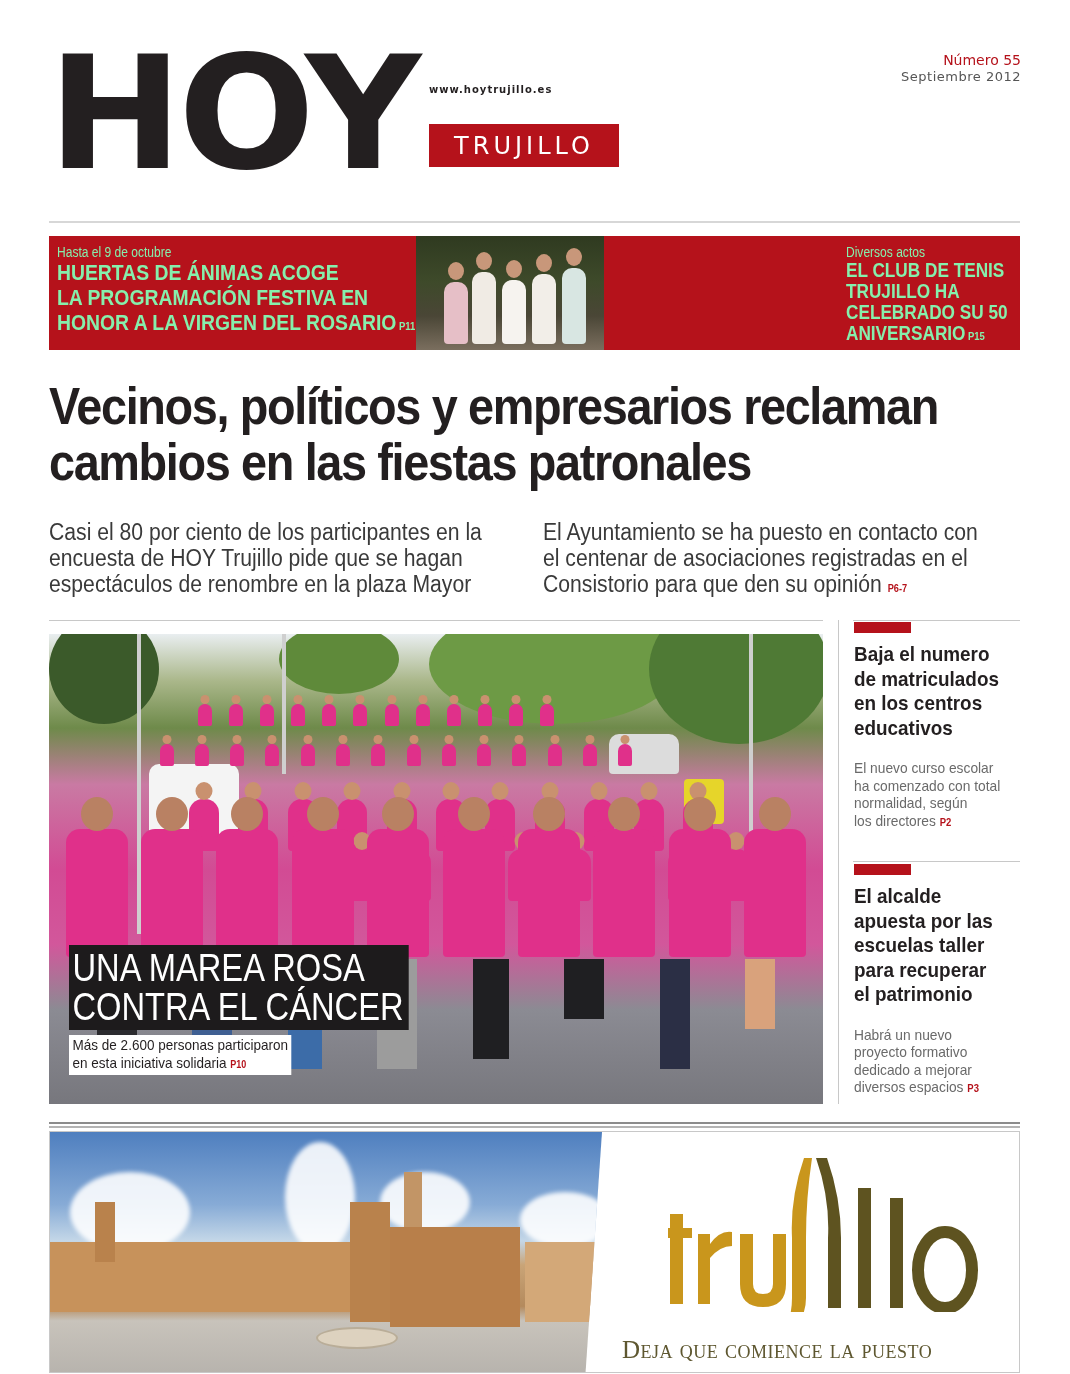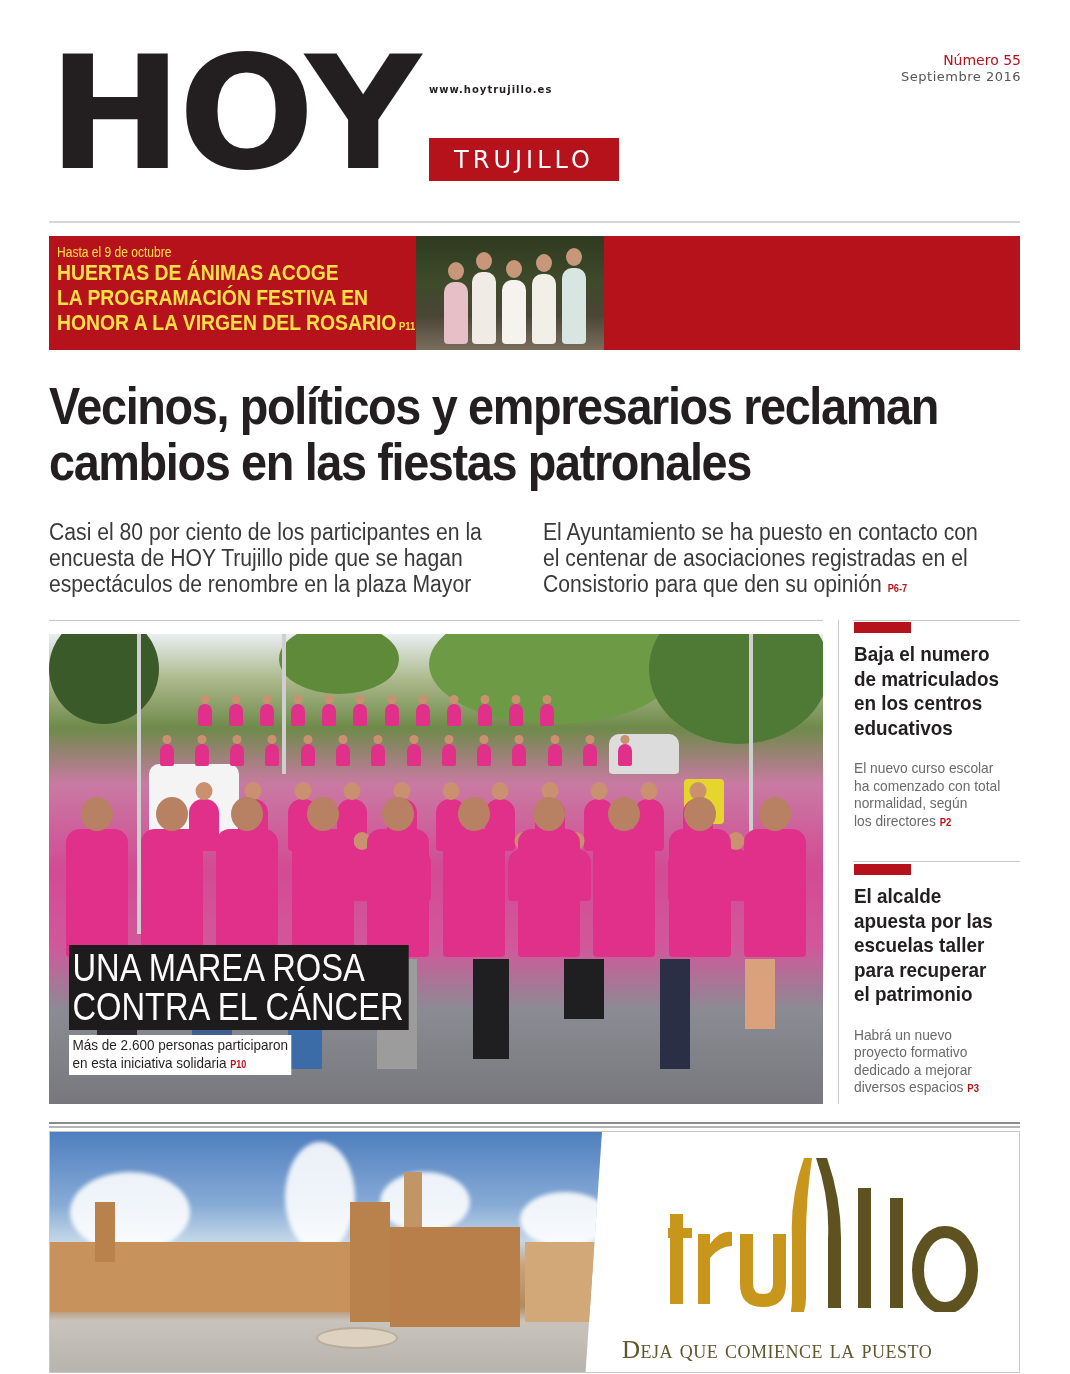--- a/index.html
+++ b/index.html
@@ -2,30 +2,30 @@
 <html><head>
 <meta charset="utf-8">
 <style>
   * { box-sizing: border-box; margin: 0; padding: 0; }
   html, body { width: 1070px; height: 1374px; background: #ffffff; overflow: hidden; }
   body { position: relative; font-family: "Liberation Sans", sans-serif; color: #231f20; }
 
   
   .logo { position: absolute; left: 48px; top: 36px; font-family: "DejaVu Sans", sans-serif; font-weight: bold; font-size: 156px; line-height: 1; letter-spacing: -4px; color: #231f20; transform: scaleX(1.03); transform-origin: left top; }
   .site-url { position: absolute; left: 429px; top: 84px; font-family: "DejaVu Sans", sans-serif; font-weight: bold; font-size: 10px; letter-spacing: 1px; color: #231f20; }
-  .edition { position: absolute; left: 429px; top: 124px; width: 190px; height: 43px; background: #b5121b; color: #fff; font-family: "DejaVu Sans", sans-serif; font-size: 24px; letter-spacing: 4px; display: flex; align-items: center; justify-content: center; margin-top: 14px; }
+  .edition { position: absolute; left: 429px; top: 124px; width: 190px; height: 43px; background: #b5121b; color: #fff; font-family: "DejaVu Sans", sans-serif; font-size: 24px; letter-spacing: 4px; display: flex; align-items: center; justify-content: center; }
   .issue { position: absolute; right: 49px; top: 52px; text-align: right; }
   .issue .num { font-family: "DejaVu Sans", sans-serif; font-weight: normal; font-size: 14px; color: #b5121b; line-height: 17px; }
   .issue .date { font-family: "DejaVu Sans", sans-serif; font-size: 13px; color: #555; line-height: 16px; letter-spacing: 0.5px; }
 
   .rule-top { position: absolute; left: 49px; top: 221px; width: 971px; height: 2px; background: #d7d7d7; }
 
   
   .teaser-bar { position: absolute; left: 49px; top: 236px; width: 971px; height: 114px; background: #b5121b; }
-  .teaser { position: absolute; color: #fde047; font-family: "Liberation Sans", sans-serif; }
+  .teaser { position: absolute; color: #86efac; font-family: "Liberation Sans", sans-serif; }
   .teaser .kicker { font-size: 14px; line-height: 16px; transform: scaleX(0.86); transform-origin: left; white-space: nowrap; }
   .teaser .head { font-weight: bold; font-size: 20px; line-height: 21px; transform: scaleX(0.86); transform-origin: left; white-space: nowrap; text-transform: uppercase; }
   .teaser .page { font-size: 11px; font-weight: bold; margin-left: 3px; }
   .teaser-1 { left: 8px; top: 8px; }
   .teaser-1 .head { font-size: 22.5px; line-height: 25px; }
   .teaser-2 { left: 584px; top: 8px; }
   .teaser-3 { left: 797px; top: 8px; }
   .teaser-photo { position: absolute; left: 367px; top: 0; width: 188px; height: 114px; overflow: hidden;
     background: linear-gradient(180deg, #2f3a20 0%, #3e4a2a 40%, #4a4636 70%, #7a6e5e 100%); }
   .girl { position: absolute; bottom: 6px; width: 24px; border-radius: 10px 10px 4px 4px; }
@@ -85,21 +85,21 @@
   .ad-tagline { position: absolute; left: 622px; top: 1336px; font-family: "Liberation Serif", serif; font-size: 25px; color: #5e5730; letter-spacing: 0.5px; font-variant: small-caps; white-space: nowrap; }
 </style>
 </head>
 <body>
 
 <div class="logo">HOY</div>
 <div class="site-url">www.hoytrujillo.es</div>
 <div class="edition">TRUJILLO</div>
 <div class="issue">
   <div class="num">Número 55</div>
-  <div class="date">Septiembre 2016</div>
+  <div class="date">Septiembre 2012</div>
 </div>
 <div class="rule-top"></div>
 
 <div class="teaser-bar">
   <div class="teaser teaser-1">
     <div class="kicker">Hasta el 9 de octubre</div>
     <div class="head">
       <div>HUERTAS DE ÁNIMAS ACOGE</div>
       <div>LA PROGRAMACIÓN FESTIVA EN</div>
       <div><span>HONOR A LA VIRGEN DEL ROSARIO</span><span class="page">P11</span></div>
@@ -108,20 +108,29 @@
 
   <div class="teaser-photo">
     <div class="girl" style="left:28px;height:62px;background:#e6bfc7;"></div>
     <div class="girl" style="left:56px;height:72px;background:#f0ebe4;"></div>
     <div class="girl" style="left:86px;height:64px;background:#f6f3ef;"></div>
     <div class="girl" style="left:116px;height:70px;background:#f2eee8;"></div>
     <div class="girl" style="left:146px;height:76px;background:#d8e6e2;"></div>
   </div>
 
 
+  <div class="teaser teaser-3">
+    <div class="kicker">Diversos actos</div>
+    <div class="head">
+      <div>EL CLUB DE TENIS</div>
+      <div>TRUJILLO HA</div>
+      <div>CELEBRADO SU 50</div>
+      <div><span>ANIVERSARIO</span><span class="page">P15</span></div>
+    </div>
+  </div>
 </div>
 
 <h1 class="main-head">
   <div>Vecinos, políticos y empresarios reclaman</div>
   <div>cambios en las fiestas patronales</div>
 </h1>
 <div class="deck deck-left">
   <div>Casi el 80 por ciento de los participantes en la</div>
   <div>encuesta de HOY Trujillo pide que se hagan</div>
   <div>espectáculos de renombre en la plaza Mayor</div>

